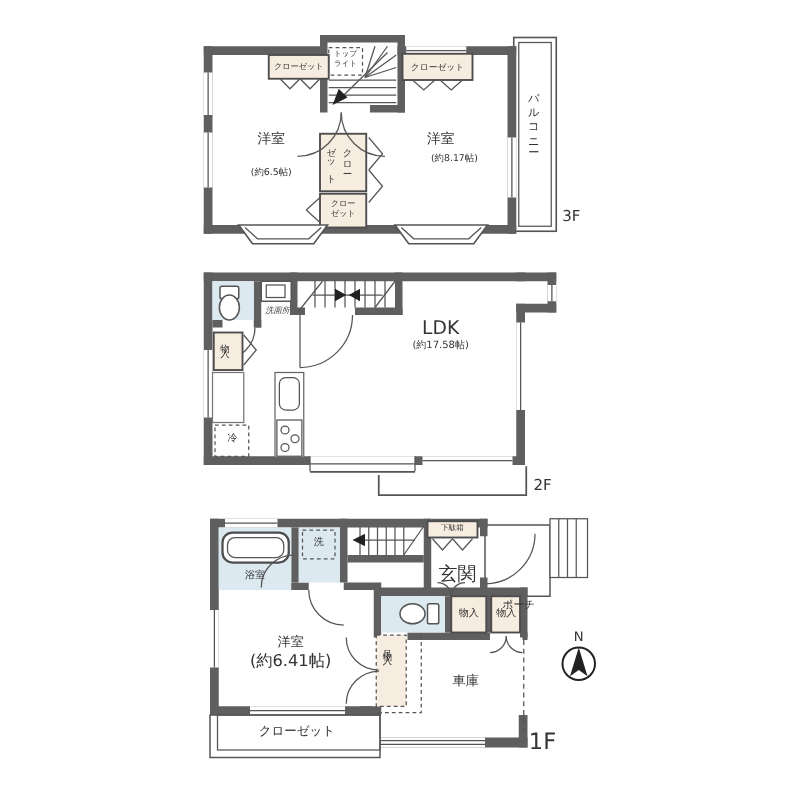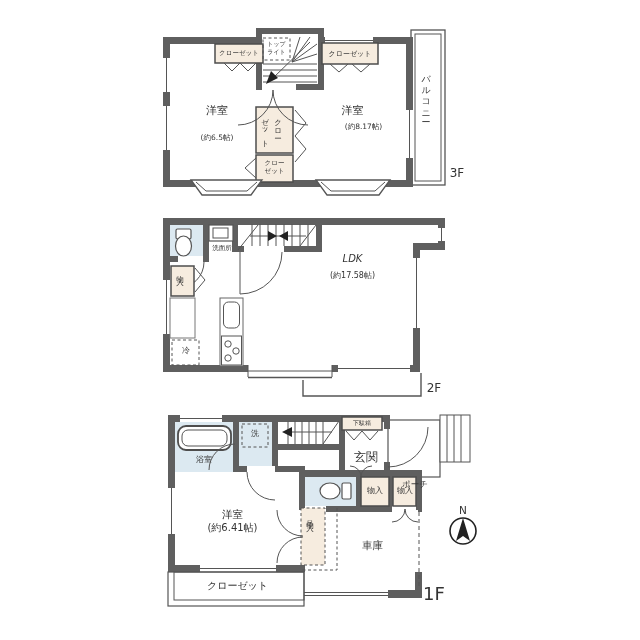--- a/index.html
+++ b/index.html
@@ -272,35 +272,35 @@
 <div class="lbl" style="left:305px;top:122px;width:95px;font-size:7.5px;padding-left:11px;">(約8.17帖)</div>
 <div class="lbl" style="left:215px;top:50px;width:48px;font-size:6.5px;">クローゼット</div>
 <div class="lbl" style="left:322px;top:50px;width:56px;font-size:7px;">クローゼット</div>
 <div class="lbl two" style="left:263px;top:40px;width:27px;font-size:6px;"><span>トップ</span><br><span>ライト</span></div>
 <div class="vlbl" style="left:274px;top:113px;font-size:7.5px;">クロー</div>
 <div class="vlbl" style="left:261px;top:113px;font-size:7.5px;">ゼット</div>
 <div class="lbl two" style="left:256px;top:159px;width:37px;font-size:6.5px;"><span>クロー</span><br><span>ゼット</span></div>
 <div class="vlbl" style="left:421px;top:68px;font-size:9px;">バルコニー</div>
 <div class="lbl" style="left:443px;top:166px;width:28px;font-size:12px;">3F</div>
 
-<div class="lbl" style="left:310px;top:253px;width:85px;font-size:10px;font-style:italic;">LDK</div>
+<div class="lbl" style="left:310px;top:253px;width:85px;font-size:15px;">LDK</div>
 <div class="lbl" style="left:305px;top:271px;width:95px;font-size:8px;">(約17.58帖)</div>
-<div class="lbl" style="left:203px;top:245px;width:38px;font-size:6.5px;">洗面所</div>
+<div class="lbl" style="left:203px;top:245px;width:38px;font-size:6.5px;font-style:italic;">洗面所</div>
 <div class="vlbl" style="left:176px;top:270px;font-size:7.5px;">物入</div>
 <div class="lbl" style="left:176px;top:346px;width:20px;font-size:8px;">冷</div>
 <div class="lbl" style="left:420px;top:381px;width:28px;font-size:12px;">2F</div>
 
 <div class="lbl" style="left:185px;top:455px;width:38px;font-size:8px;">浴室</div>
 <div class="lbl" style="left:246px;top:429px;width:18px;font-size:8px;">洗</div>
 <div class="lbl" style="left:344px;top:419px;width:36px;font-size:6px;">下駄箱</div>
-<div class="lbl" style="left:345px;top:450px;width:42px;font-size:12px;text-align:center;">玄関</div>
+<div class="lbl" style="left:345px;top:450px;width:42px;font-size:15px;text-align:center;">玄関</div>
 <div class="lbl" style="left:394px;top:456px;width:42px;font-size:8.5px;margin-top:23px;">ポーチ</div>
 <div class="lbl" style="left:361px;top:486px;width:28px;font-size:8px;">物入</div>
 <div class="lbl" style="left:391px;top:486px;width:28px;font-size:8px;">物入</div>
 <div class="lbl" style="left:190px;top:508px;width:85px;font-size:10.5px;">洋室</div>
-<div class="lbl" style="left:190px;top:522px;width:85px;font-size:10px;">(約6.41帖)</div>
+<div class="lbl" style="left:190px;top:522px;width:85px;font-size:13px;">(約6.41帖)</div>
 <div class="vlbl" style="left:306px;top:514px;font-size:7.5px;">吊物入</div>
 <div class="lbl" style="left:345px;top:539px;width:55px;font-size:10.5px;">車庫</div>
 <div class="lbl" style="left:180px;top:580px;width:115px;font-size:10px;">クローゼット</div>
 <div class="lbl" style="left:420px;top:583px;width:28px;font-size:18px;text-align:center;">1F</div>
 <div class="lbl" style="left:455px;top:504px;width:16px;font-size:10.5px;">N</div>
 
 </div>
 
 </body></html>

